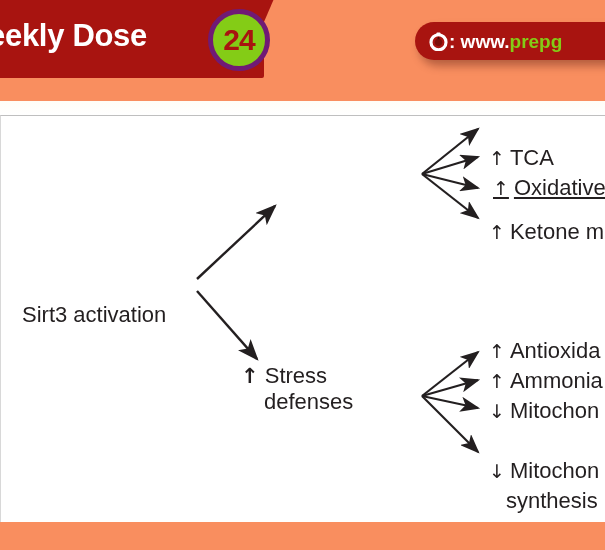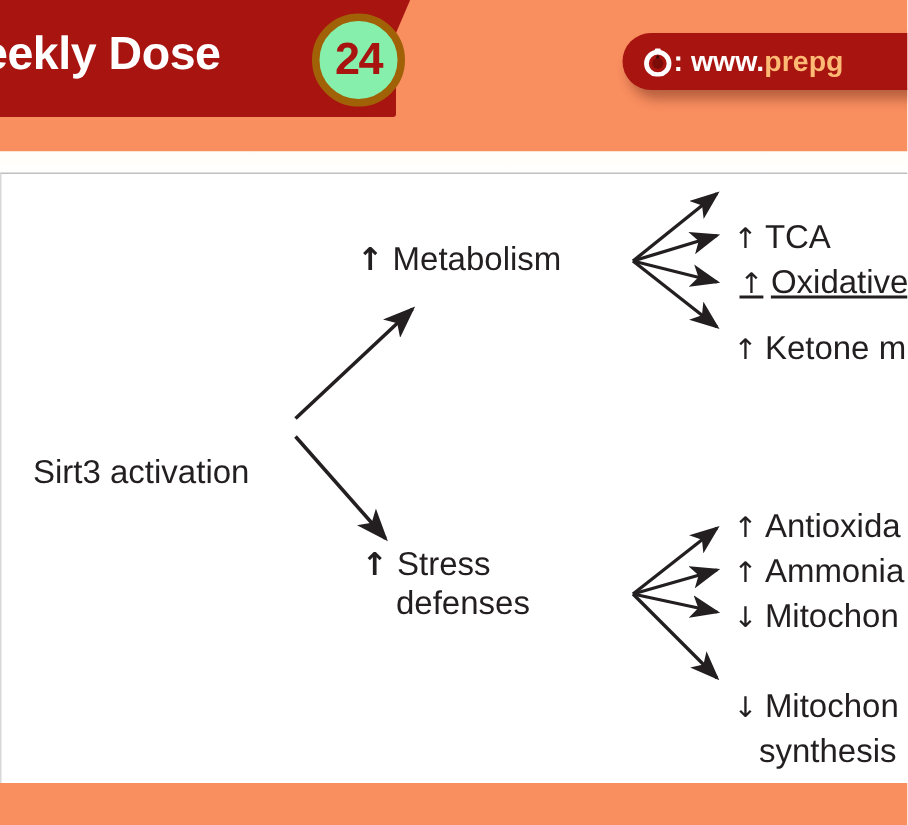--- a/index.html
+++ b/index.html
@@ -52,22 +52,22 @@
     line-height: 44px;
     white-space: nowrap;
     overflow: hidden;
   }
   #issue-badge {
     position: absolute;
     left: 208px; top: 9px;
     width: 62px;
     height: 62px;
     border-radius: 50%;
-    background: #86efac;
-    border: 5px solid #a16207;
+    background: #84cc16;
+    border: 5px solid #701a75;
     box-sizing: border-box;
     display: flex;
     align-items: center;
     justify-content: center;
   }
   #issue-badge-number {
     color: #A81410;
     font-size: 30px;
     font-weight: bold;
     line-height: 30px;
@@ -95,21 +95,21 @@
     flex: 0 0 auto;
     margin-right: 1px;
   }
   #url-text {
     color: #FFFFFF;
     font-size: 19px;
     font-weight: bold;
     white-space: nowrap;
     line-height: 19px;
   }
-  #url-text .url-accent { color: #fdba74; }
+  #url-text .url-accent { color: #84cc16; }
 
   #header-underline {
     position: absolute;
     left: 0; top: 101px;
     width: 605px;
     height: 14px;
     background: linear-gradient(to bottom, #FFFDF6 0%, #FFFFFF 100%);
   }
 
   
@@ -220,22 +220,20 @@
     <line x1="421" y1="58" x2="477" y2="102" stroke="#231F20" stroke-width="2.2" marker-end="url(#arrowhead)"></line>
 
     <line x1="421" y1="280" x2="477" y2="236" stroke="#231F20" stroke-width="2.2" marker-end="url(#arrowhead)"></line>
     <line x1="421" y1="280" x2="477" y2="264" stroke="#231F20" stroke-width="2.2" marker-end="url(#arrowhead)"></line>
     <line x1="421" y1="280" x2="477" y2="292" stroke="#231F20" stroke-width="2.2" marker-end="url(#arrowhead)"></line>
     <line x1="421" y1="280" x2="477" y2="336" stroke="#231F20" stroke-width="2.2" marker-end="url(#arrowhead)"></line>
   </svg>
 
   <div class="node-text" id="node-sirt3">Sirt3 activation</div>
 
-  <div class="node-text" id="node-metabolism"><span class="arrow-glyph">↑</span>
-    <span>Metabolism</span></div>
 
   <div class="node-text" id="node-stress-line2">defenses</div>
   <div class="node-text" id="node-stress-line1"><span class="arrow-glyph">↑</span>
     <span>Stress</span></div>
 
 
   <div class="outcome-item" style="left:488px; top:29px;"><span class="dir">↑</span><span>TCA</span></div>
 
   <div class="outcome-item" style="left:492px; top:59px;text-decoration:underline;"><span class="dir">↑</span><span>Oxidative</span></div>
 

